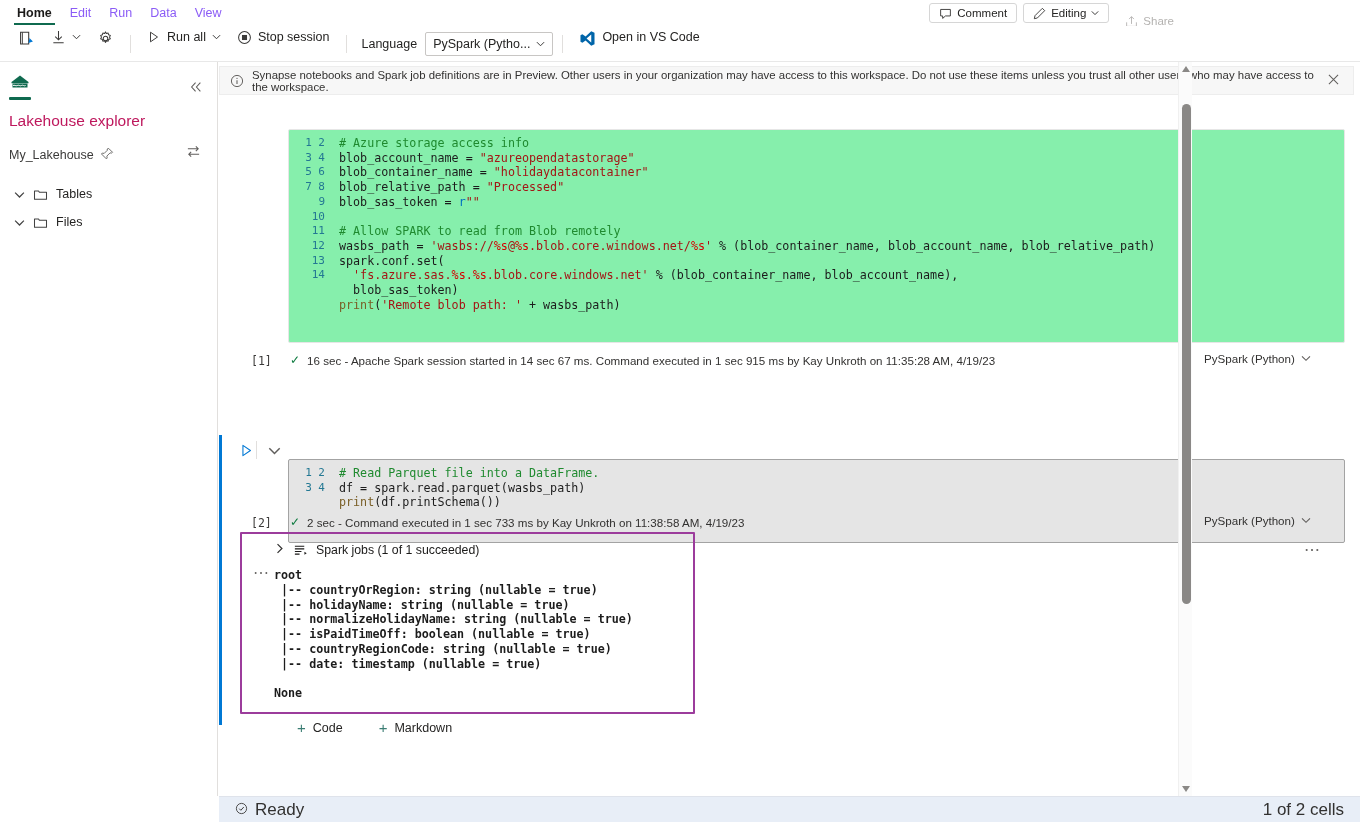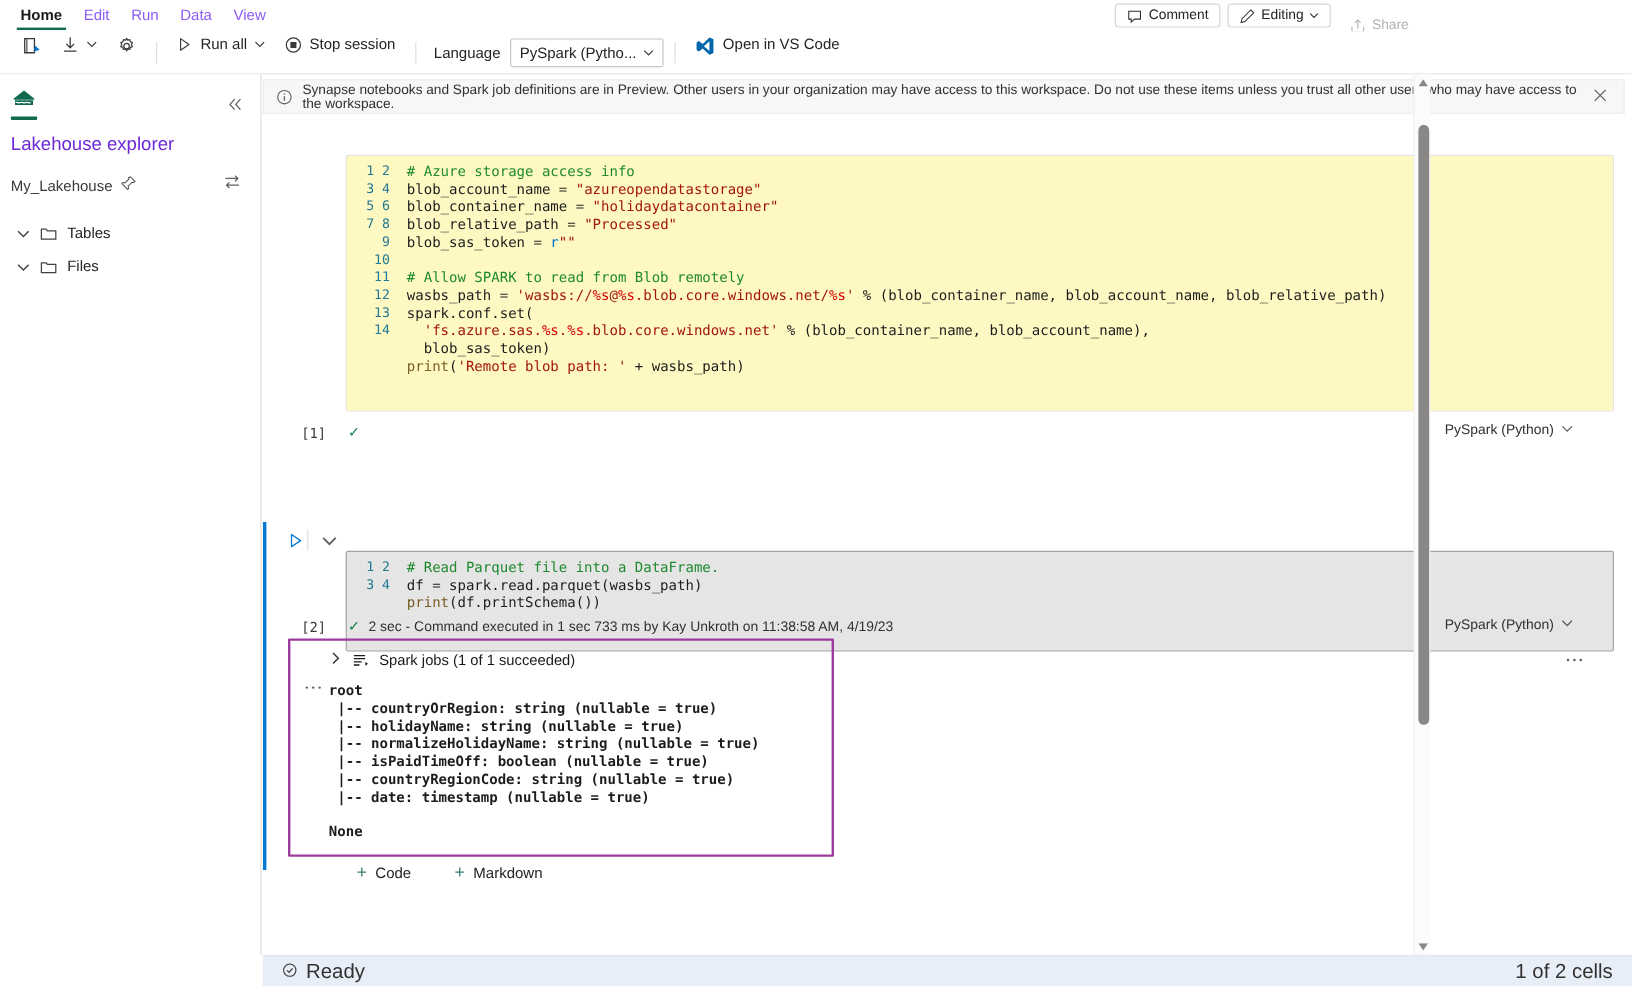--- a/index.html
+++ b/index.html
@@ -68,21 +68,21 @@
   .lh-logo-underline {
     position:absolute; left:9px; top:35px; width:22px; height:3px; background:#0f6a4f; border-radius:1px;
   }
   .collapse-btn {
     position:absolute; right:10px; top:14px; width:22px; height:22px;
     display:flex; align-items:center; justify-content:center;
     color:#605e5c; font-size:14px; cursor:pointer;
   }
   .lh-title {
     position:absolute; left:9px; top:50px;
-    font-size:15.5px; color:#6d28d9; font-weight:normal;
+    font-size:15.5px; color:#be185d; font-weight:normal;
   }
   .lh-row {
     position:absolute; left:9px; top:82px; width:200px; height:22px;
     display:flex; align-items:center; gap:7px;
   }
   .lh-name { font-size:12.5px; color:#3b3a39; }
   .pin-icon { color:#605e5c; }
   .swap-icon { position:absolute; right:16px; top:82px; color:#605e5c; cursor:pointer; }
   .tree-item {
     position:absolute; left:14px; height:24px; width:190px;
@@ -103,21 +103,21 @@
 
   
   .canvas {
     position:absolute; left:219px; top:96px; width:1135px; height:700px;
     background:#fff; overflow:hidden;
   }
 
   
   .cell1-box {
     position:absolute; left:69px; top:33px; width:1057px; height:214px;
-    background:#fef9c3; border:1px solid #e6e6e6; border-radius:2px;
+    background:#86efac; border:1px solid #e6e6e6; border-radius:2px;
   }
   .code {
     font-family:"DejaVu Sans Mono", monospace; font-size:11.7px; line-height:14.7px;
     white-space:pre;
   }
   .gutter {
     position:absolute; text-align:right; width:26px;
     font-family:"DejaVu Sans Mono", monospace; font-size:11px; line-height:14.7px;
     color:#237893;
   }
@@ -462,20 +462,21 @@
 <span class="tok-s">  'fs.azure.sas.</span><span class="tok-e">%s</span><span class="tok-s">.</span><span class="tok-e">%s</span><span class="tok-s">.blob.core.windows.net'</span><span class="tok-p"> % (blob_container_name, blob_account_name),</span>
 <span class="tok-p">  blob_sas_token)</span>
 <span class="tok-f">print</span><span class="tok-p">(</span><span class="tok-s">'Remote blob path: '</span><span class="tok-p"> + wasbs_path)</span>
 
 </div>
     </div>
 
     <div class="exec-idx" style="left:32px; top:258px;">[1]</div>
     <div class="exec-row" style="left:71px; top:253px;">
       <span class="check">✓</span>
+      <span>16 sec - Apache Spark session started in 14 sec 67 ms. Command executed in 1 sec 915 ms by Kay Unkroth on 11:35:28 AM, 4/19/23</span>
     </div>
     <div class="exec-lang" style="left:985px; top:256px;">
       <span>PySpark (Python)</span>
       <span>
         <svg width="10" height="10" viewBox="0 0 10 10">
             <path d="M1 3.3l4 4 4-4" fill="none" stroke="#605e5c" stroke-width="1.1"></path>
           </svg>
       </span>
     </div>
 

